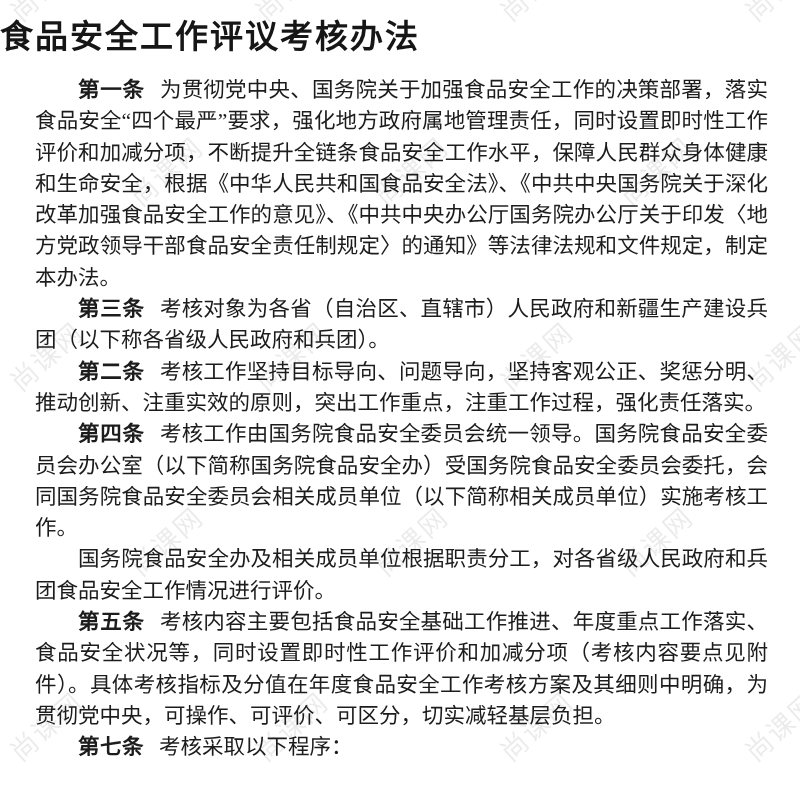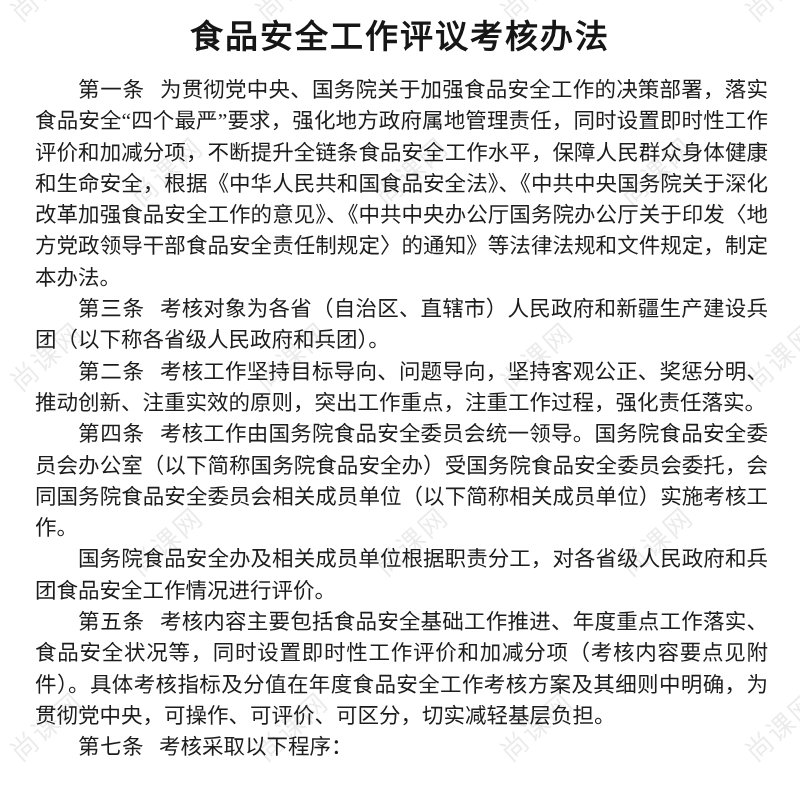--- a/index.html
+++ b/index.html
@@ -44,21 +44,21 @@
     z-index: 1;
     width: 800px;
     height: 800px;
     box-sizing: border-box;
     padding: 0;
   }
 
   #doc-title {
     margin: 0;
     padding: 17px 0 0 0;
-    text-align: center;
+    text-align: left;
     font-size: 33px;
     line-height: 40px;
     font-weight: bold;
     letter-spacing: 2.0px;
     color: #161616;
     font-family: "Liberation Serif", "DejaVu Serif", serif;
   }
 
   #doc-body {
     margin: 0;
@@ -72,21 +72,21 @@
     line-height: 31.3px;
     text-align: justify;
     text-justify: inter-character;
     text-indent: 43px;
     letter-spacing: 0px;
     word-break: break-all;
     color: #1c1c1c;
   }
 
   .article-label {
-    font-weight: normal;
+    font-weight: bold;
     letter-spacing: 0.5px;
   }
   .label-gap {
     display: inline-block;
     width: 15px;
   }
 </style>
 </head>
 <body>
 

